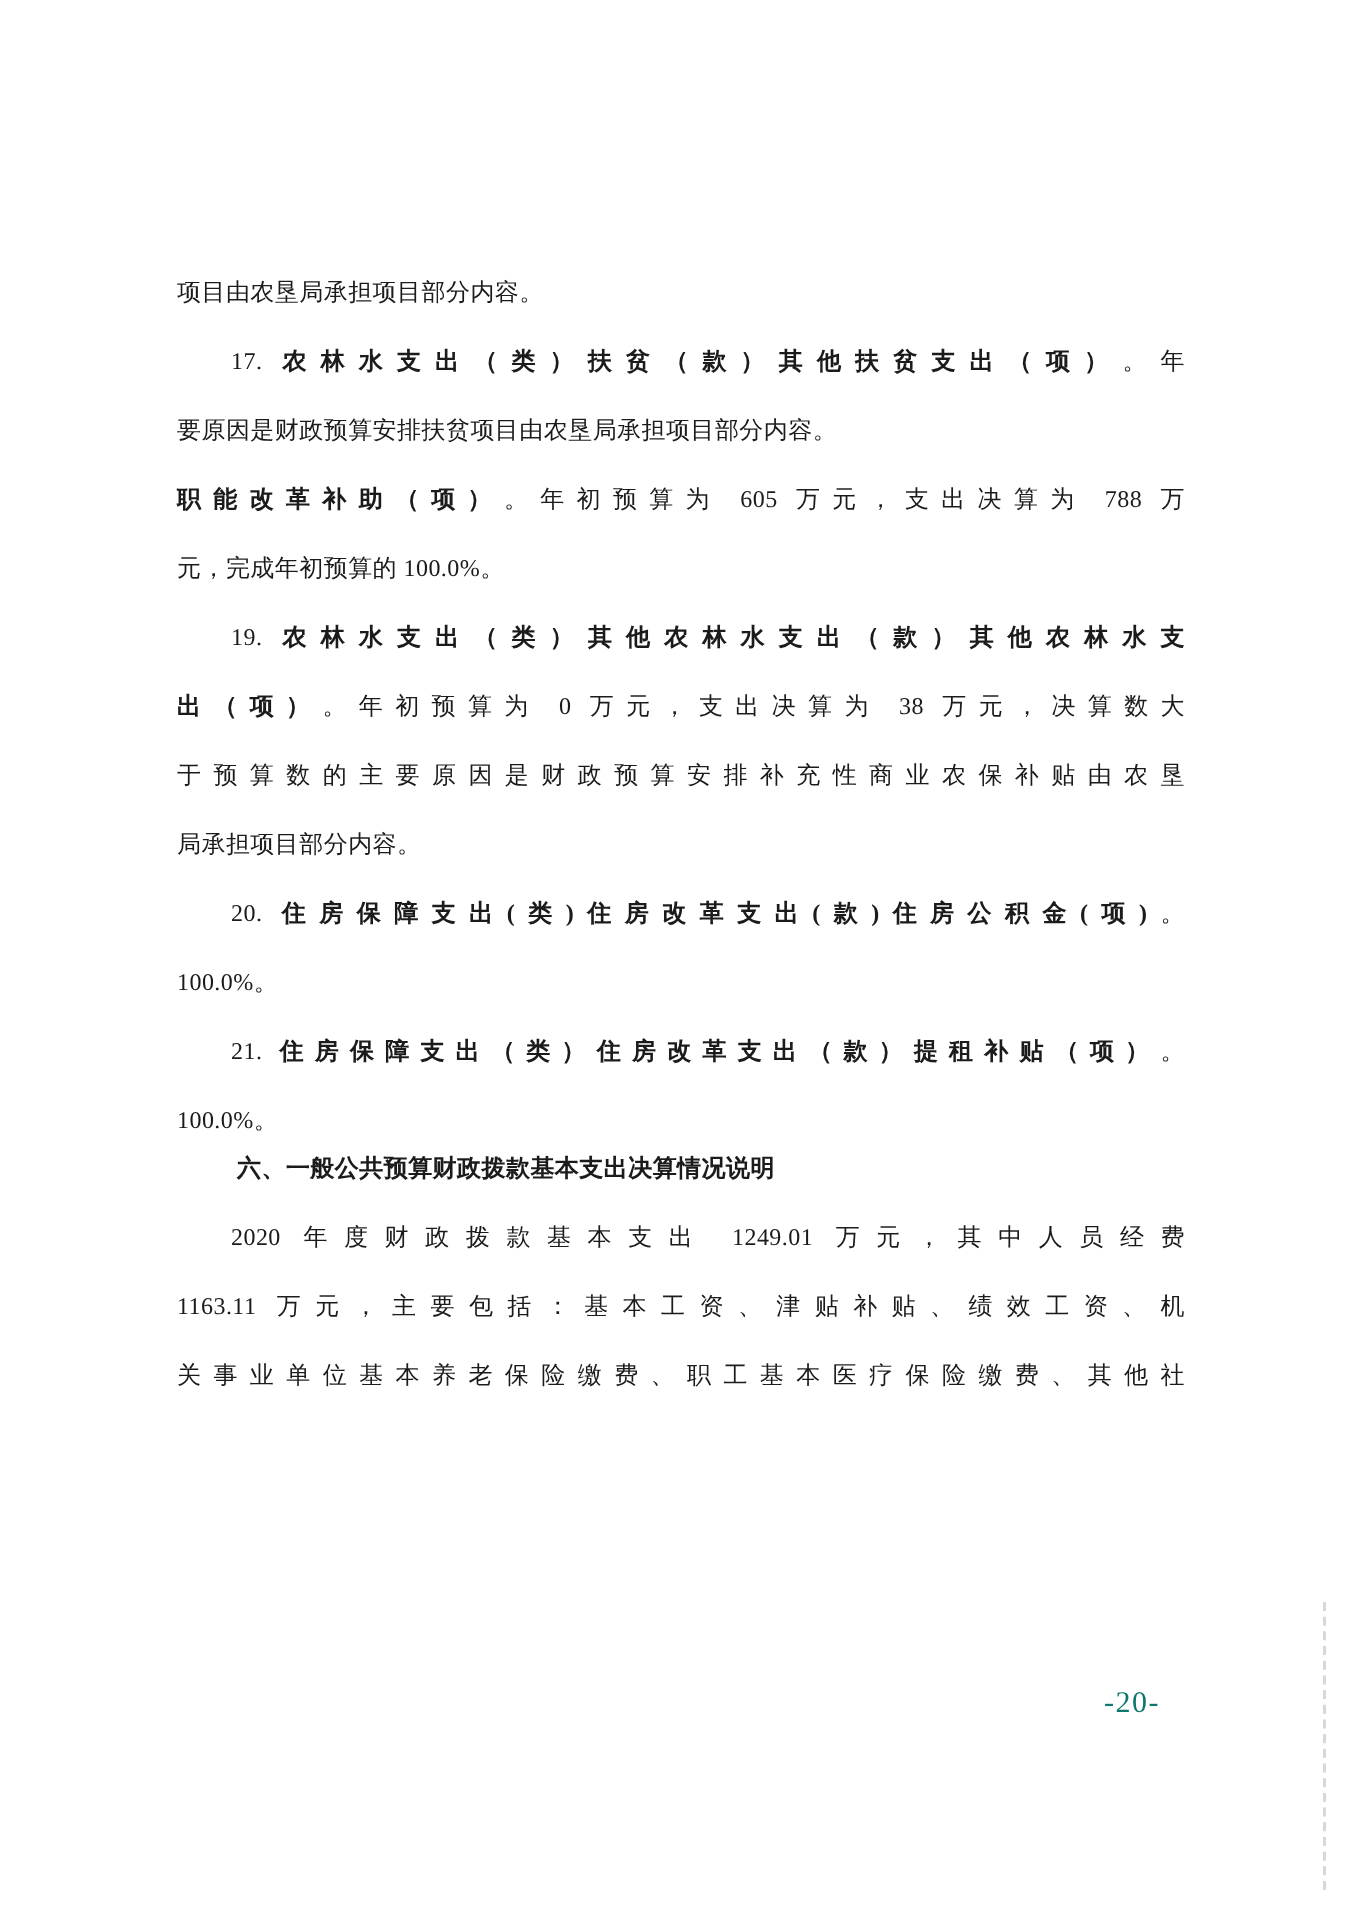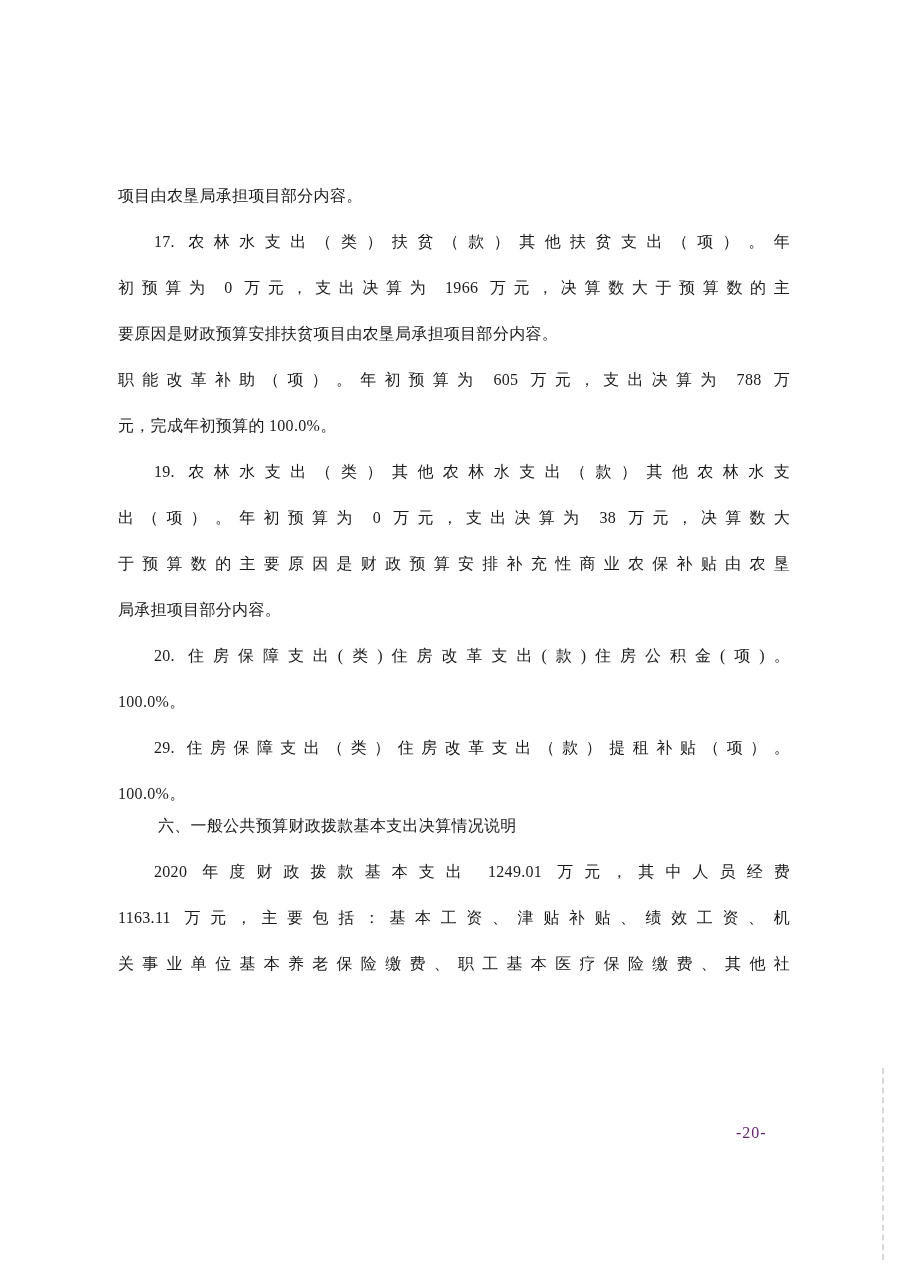--- a/index.html
+++ b/index.html
@@ -29,33 +29,33 @@
     letter-spacing: 0.3px;
     white-space: normal;
   }
   .line.fill {
     text-align-last: justify;
   }
   .line.indent {
     padding-left: 36px;
   }
   .seg.b {
-    font-weight: 400;
+    font-weight: 700;
   }
   .paragraph.heading .line {
     margin-top: -14px;
     padding-left: 40px;
   }
   .page-number {
     position: absolute;
     left: 736px;
     top: 1124px;
-    font-size: 16px;
+    font-size: 20px;
     letter-spacing: 1px;
-    color: #701a75;
+    color: #0f766e;
   }
   .scan-artifact {
     position: absolute;
     left: 882px;
     top: 1068px;
     height: 192px;
     width: 0;
     border-left: 2px dashed #a9a9a9;
     opacity: 0.45;
   }
@@ -63,39 +63,38 @@
 </head>
 <body>
 
 <div class="sheet">
   <div class="doc-body">
       <div class="paragraph">
         <div class="line"><span class="seg">项目由农垦局承担项目部分内容。</span></div>
       </div>
       <div class="paragraph">
         <div class="line indent fill"><span class="seg">17. </span><span class="seg b">农林水支出（类）扶贫（款）其他扶贫支出（项）</span><span class="seg">。年</span></div>
-        <div class="line fill"><span class="seg">初预算为 0 万元，支出决算为 1966 万元，决算数大于预算数的主</span></div>
         <div class="line"><span class="seg">要原因是财政预算安排扶贫项目由农垦局承担项目部分内容。</span></div>
       </div>
       <div class="paragraph">
         <div class="line fill"><span class="seg b">职能改革补助（项）</span><span class="seg">。年初预算为 605 万元，支出决算为 788 万</span></div>
         <div class="line"><span class="seg">元，完成年初预算的 100.0%。</span></div>
       </div>
       <div class="paragraph">
         <div class="line indent fill"><span class="seg">19. </span><span class="seg b">农林水支出（类）其他农林水支出（款）其他农林水支</span></div>
         <div class="line fill"><span class="seg b">出（项）</span><span class="seg">。年初预算为 0 万元，支出决算为 38 万元，决算数大</span></div>
         <div class="line fill"><span class="seg">于预算数的主要原因是财政预算安排补充性商业农保补贴由农垦</span></div>
         <div class="line"><span class="seg">局承担项目部分内容。</span></div>
       </div>
       <div class="paragraph">
         <div class="line indent fill"><span class="seg">20. </span><span class="seg b">住房保障支出(类)住房改革支出(款)住房公积金(项)</span><span class="seg">。</span></div>
         <div class="line"><span class="seg">100.0%。</span></div>
       </div>
       <div class="paragraph">
-        <div class="line indent fill"><span class="seg">29. </span><span class="seg b">住房保障支出（类）住房改革支出（款）提租补贴（项）</span><span class="seg">。</span></div>
+        <div class="line indent fill"><span class="seg">21. </span><span class="seg b">住房保障支出（类）住房改革支出（款）提租补贴（项）</span><span class="seg">。</span></div>
         <div class="line"><span class="seg">100.0%。</span></div>
       </div>
       <div class="paragraph heading">
         <div class="line"><span class="seg b">六、一般公共预算财政拨款基本支出决算情况说明</span></div>
       </div>
       <div class="paragraph">
         <div class="line indent fill"><span class="seg">2020 年度财政拨款基本支出 1249.01 万元，其中人员经费</span></div>
         <div class="line fill"><span class="seg">1163.11 万元，主要包括：基本工资、津贴补贴、绩效工资、机</span></div>
         <div class="line fill"><span class="seg">关事业单位基本养老保险缴费、职工基本医疗保险缴费、其他社</span></div>
       </div>

